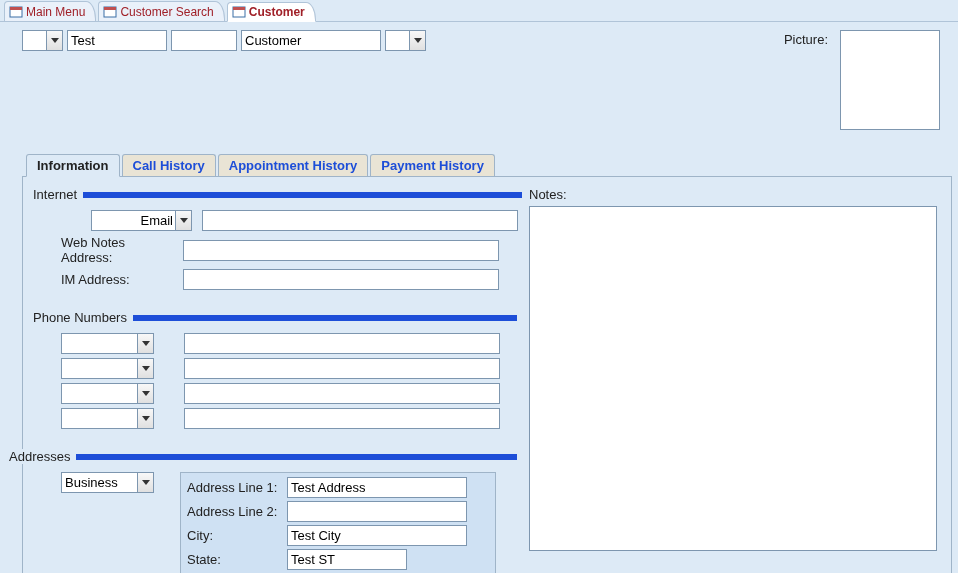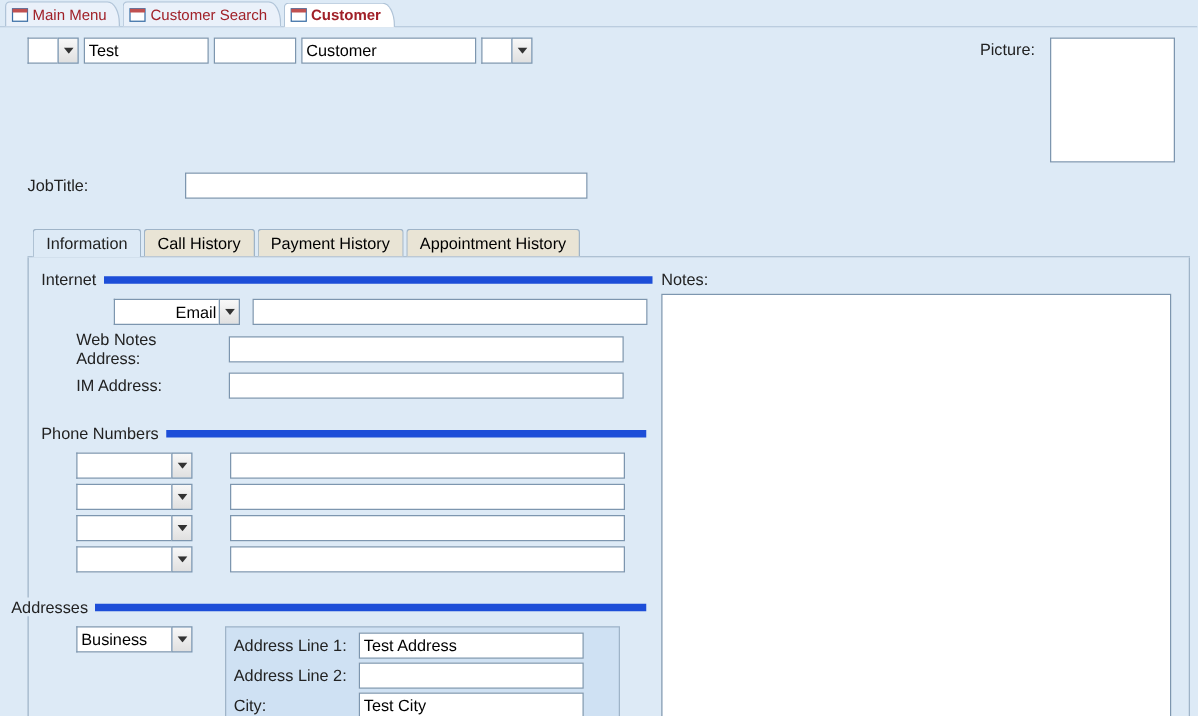--- a/index.html
+++ b/index.html
@@ -84,27 +84,28 @@
     margin-left: 6px;
   }
   .jobtitle-row { display:flex; align-items:center; gap: 6px; margin-top: 8px; }
   
   .subtab-bar {
     display: flex;
     margin-top: 24px;
     border-bottom: 1px solid #9fb4c8;
     padding-left: 4px;
     width: 930px;
+    font-weight: bold;
   }
   .subtab {
     padding: 3px 10px;
     border: 1px solid #9fb4c8;
     border-bottom: none;
     background: #e9e4d5;
-    color: #000000;
+    color: #1d4ed8;
     margin-right: 2px;
     font-size: 13px;
     cursor: default;
     border-top-left-radius: 3px;
     border-top-right-radius: 3px;
   }
   .subtab.active {
     background: #ddeaf6;
     border-bottom: 1px solid #ddeaf6;
     margin-bottom: -1px;
@@ -209,30 +210,26 @@
             <svg width="8" height="5">
               <polygon points="0,0 8,0 4,5" fill="#333"></polygon>
             </svg>
           </div>
       </div>
     </div>
     <span class="picture-label">Picture:</span>
     <div class="picture-box"></div>
   </div>
 
-  <div class="jobtitle-row">
-    <span class="lbl" style="width:120px">JobTitle:</span>
-    <input type="text" style="width: 322px;" value="">
-  </div>
 
   <div class="subtab-bar">
     <div class="subtab active">Information</div>
     <div class="subtab">Call History</div>
+    <div class="subtab">Appointment History</div>
     <div class="subtab">Payment History</div>
-    <div class="subtab">Appointment History</div>
   </div>
 
   <div class="subtab-page">
     <div class="left-col">
 
       <fieldset class="group">
         <legend>Internet</legend>
         <div class="row">
           <div class="combo" style="margin-left:30px">
             <input type="text" style="width: 84px; text-align: right; padding-right: 2px;" value="Email">

